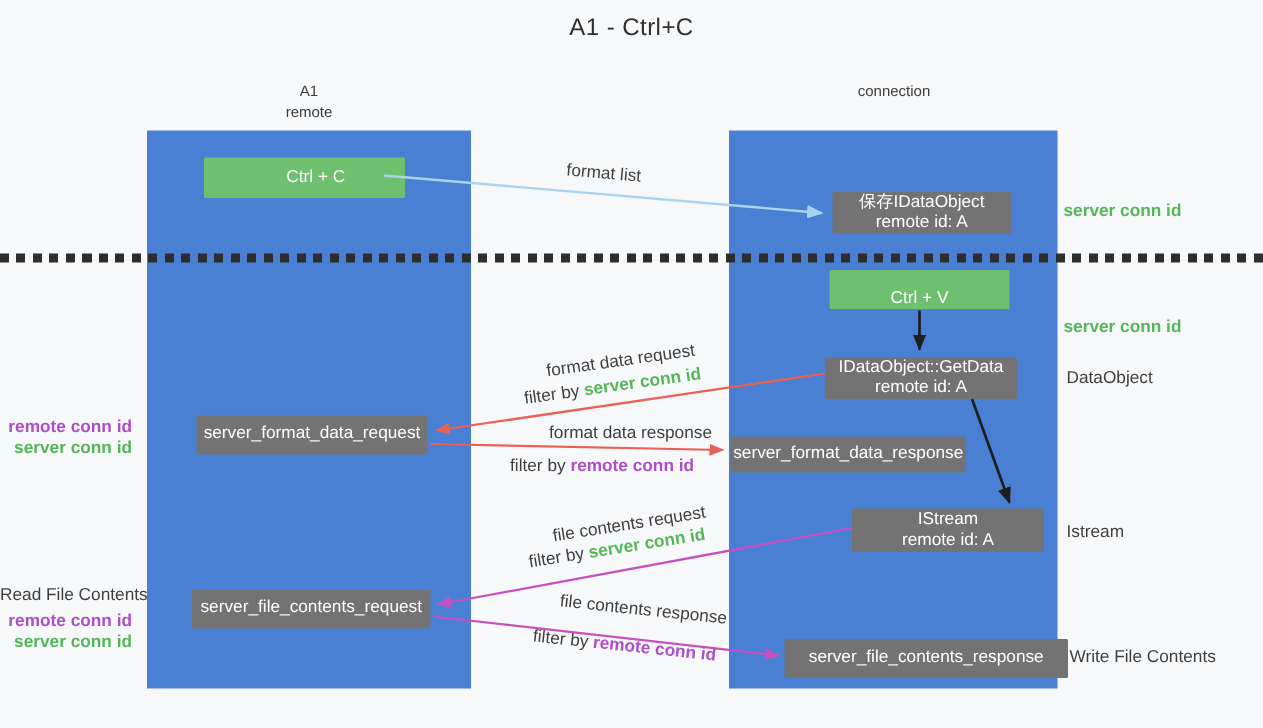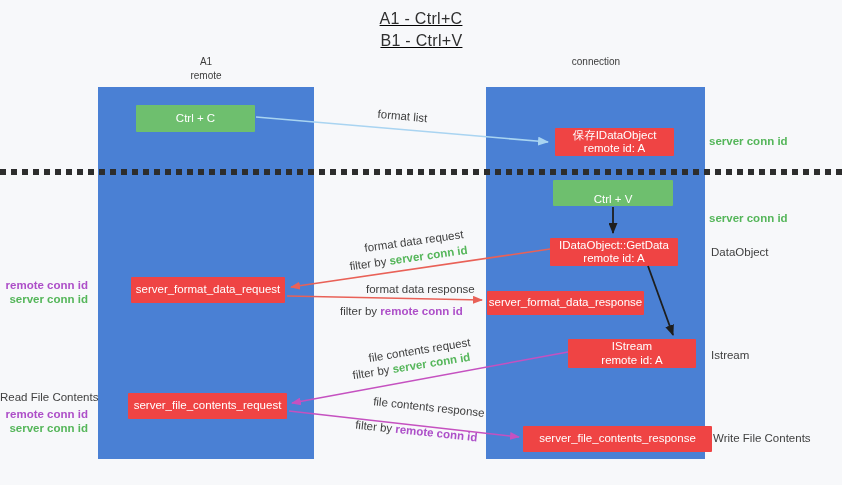--- a/index.html
+++ b/index.html
@@ -11,21 +11,21 @@
     position:relative;
     width:842px;height:485px;
     background:#f7f8fa;
     overflow:hidden;
   }
   .title-wrap{
     position:absolute;left:0;top:8px;width:842px;
     display:flex;justify-content:center;
     z-index:6;
   }
-  .title-inner{display:inline-block;text-align:right;text-decoration:underline;}
+  .title-inner{display:inline-block;text-align:center;}
   .title-line{
     font-size:16px;color:#2f2f2f;line-height:22px;letter-spacing:.3px;
   }
   .lane-header{
     position:absolute;width:140px;text-align:center;
     font-size:10px;color:#3c3c3c;line-height:14px;z-index:6;
   }
   .lane{
     position:absolute;top:87px;height:372px;
     background:#4a80d4;z-index:1;
@@ -37,56 +37,55 @@
     background:repeating-linear-gradient(90deg,#2d2d2d 0 6px,transparent 6px 11px);
     z-index:2;
   }
   .node{
     position:absolute;z-index:3;
     display:flex;flex-direction:column;align-items:center;justify-content:center;
     color:#ffffff;font-size:11.5px;line-height:13.5px;text-align:center;
     border-radius:1px;
   }
   .node.green{background:#6ebf6e;}
-  .node.orange{background:#ef4444;}
+  .node.orange{background:#737373;}
   .lbl{
     position:absolute;z-index:5;
     font-size:11.5px;color:#3f3f3f;line-height:14px;white-space:nowrap;
   }
   .green-id{color:#55b65a;font-weight:bold;}
   .purple-id{color:#ad4fc8;font-weight:bold;}
   .right-align{text-align:right;}
   svg.arrows{position:absolute;left:0;top:0;z-index:4;pointer-events:none;}
 </style>
 </head>
 <body>
 
 <div id="stage">
 
   <div class="title-wrap">
     <div class="title-inner">
       <div class="title-line">A1 - Ctrl+C</div>
-      <div class="title-line">B1 - Ctrl+V</div>
     </div>
   </div>
 
   <div class="lane-header" style="left:136px;top:55px;">
     <div>A1</div>
     <div>remote</div>
   </div>
   <div class="lane-header" style="left:526px;top:55px;">
     <div>connection</div>
   </div>
 
   <div class="lane lane-left"></div>
   <div class="lane lane-right"></div>
 
   <div class="dotted-line"></div>
 
-  <div class="node green" style="left:136px;top:105px;width:119px;height:27px;">
+  <div class="node green" style="left:136px;top:105px;width:119px;height:27px;padding-left:15px;">
     <span>Ctrl + C</span>
   </div>
 
   <div class="node orange" style="left:555px;top:128px;width:119px;height:28px;">
     <span>保存IDataObject</span>
     <span>remote id: A</span>
   </div>
 
   <div class="node green" style="left:553px;top:180px;width:120px;height:26px;justify-content:flex-end;">
     <span>Ctrl + V</span>

